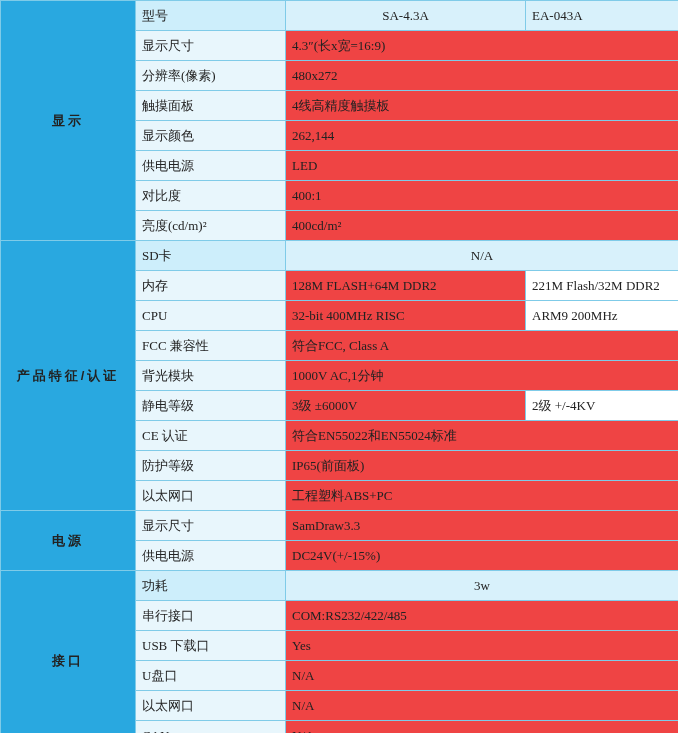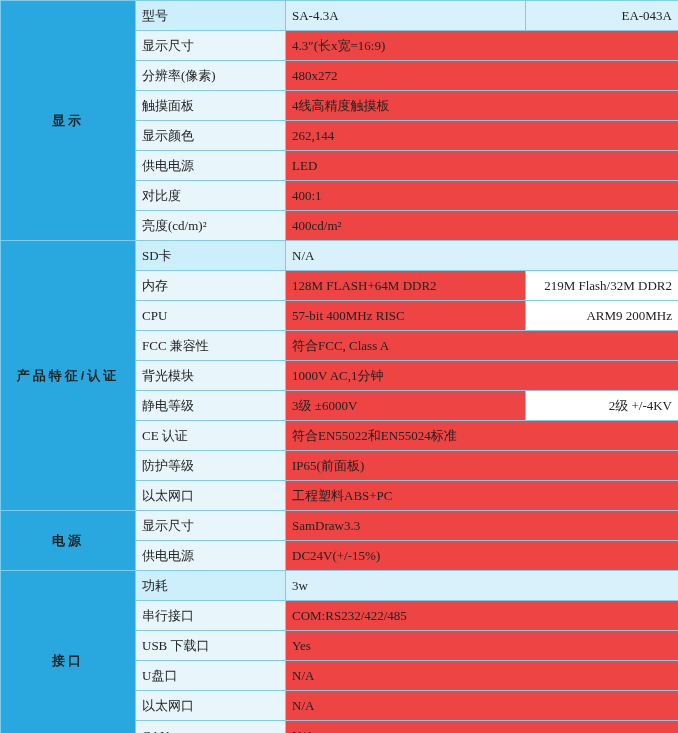--- a/index.html
+++ b/index.html
@@ -58,27 +58,27 @@
     background: #cdeefb;
   }
   td.value {
     background: #ef4444;
     padding-left: 9px;
     font-size: 13px;
     color: #111;
   }
   td.value.hl {
     background: #d8f1fb;
+    text-align: center;
   }
   td.value2 {
     background: #ffffff;
     padding-left: 9px;
     font-size: 13px;
     color: #111;
-    text-align: right;
   }
   td.value2.hl {
     background: #d8f1fb;
   }
 </style>
 </head>
 <body>
 
 <table class="spec">
   <colgroup>
@@ -123,25 +123,25 @@
         <td class="value" colspan="2">400cd/m²</td>
       </tr>
       <tr>
         <td class="group" rowspan="9">产品特征/认证</td>
         <td class="label hl">SD卡</td>
         <td class="value hl" colspan="2">N/A</td>
       </tr>
       <tr>
         <td class="label">内存</td>
         <td class="value">128M FLASH+64M DDR2</td>
-        <td class="value2">219M Flash/32M DDR2</td>
+        <td class="value2">221M Flash/32M DDR2</td>
       </tr>
       <tr>
         <td class="label">CPU</td>
-        <td class="value">57-bit 400MHz RISC</td>
+        <td class="value">32-bit 400MHz RISC</td>
         <td class="value2">ARM9 200MHz</td>
       </tr>
       <tr>
         <td class="label">FCC 兼容性</td>
         <td class="value" colspan="2">符合FCC, Class A</td>
       </tr>
       <tr>
         <td class="label">背光模块</td>
         <td class="value" colspan="2">1000V AC,1分钟</td>
       </tr>

